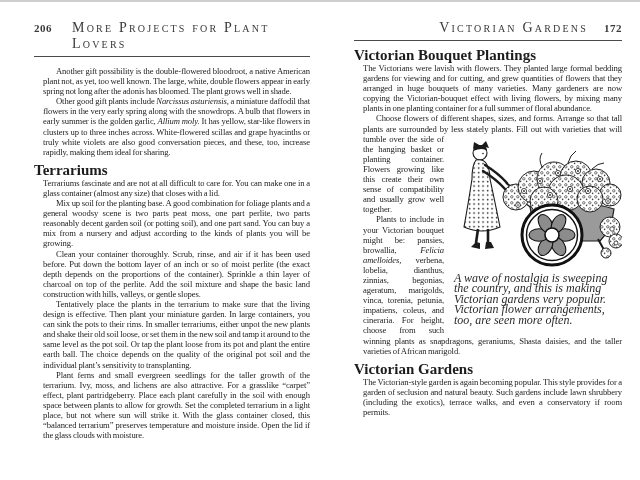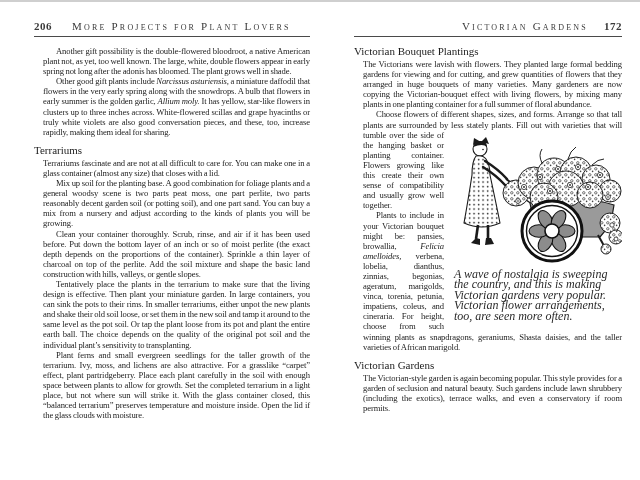--- a/index.html
+++ b/index.html
@@ -16,39 +16,39 @@
   .page { position:absolute; top:20px; }
   .page.left  { left:34px;  width:276px; }
   .page.right { left:354px; width:268px; }
 
   .pg-head {
     display:flex; align-items:baseline;
     border-bottom:1.2px solid #4a4a4a;
     padding-bottom:4px; margin-bottom:9px;
     color:#3a3a3a;
   }
-  .pg-head .rhead { font-variant:small-caps; letter-spacing:2.2px; font-size:11px; }
+  .pg-head .rhead { font-variant:small-caps; letter-spacing:2.2px; font-size:14px; }
   .pg-head .pnum  { font-weight:bold; font-size:11px; letter-spacing:0.5px; }
   .page.left  .pnum { margin-right:20px; }
   .page.right .pg-head { justify-content:flex-end; }
   .page.right .rhead { margin-right:16px; }
 
   .para {
     margin:0 0 0 9px;
     font-size:8.6px; line-height:10.1px;
     text-align:justify;
     letter-spacing:-0.1px; word-spacing:-0.5px;
     text-indent:13px;
   }
   .para.first { text-indent:0; }
 
   h3.sect {
     margin:8px 0 2px 0;
-    font-size:11px; line-height:11px;
-    color:#1c1c1c; font-weight:normal;
+    font-size:15px; line-height:11px;
+    color:#1c1c1c; font-weight:bold;
   }
   h3.sect.top { margin-top:0; }
 
   .figwrap { float:right; width:172px; margin:1px 0 3px 6px; text-indent:0; }
   .figwrap svg { display:block; }
   .figcap {
     display:block;
     font-style:italic;
     font-size:12px; line-height:10.6px;
     letter-spacing:0; word-spacing:0;

